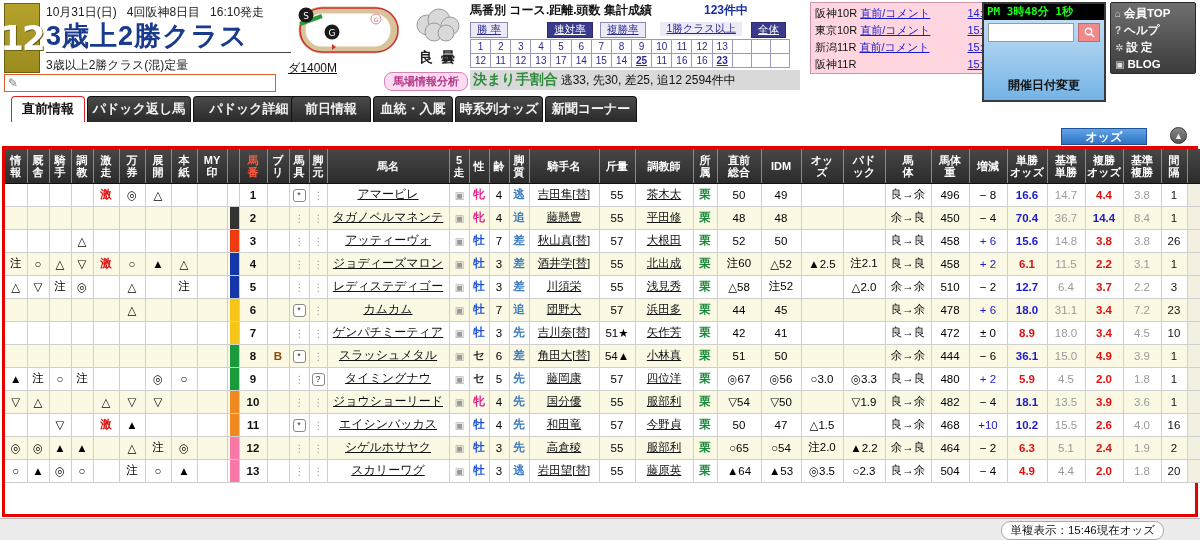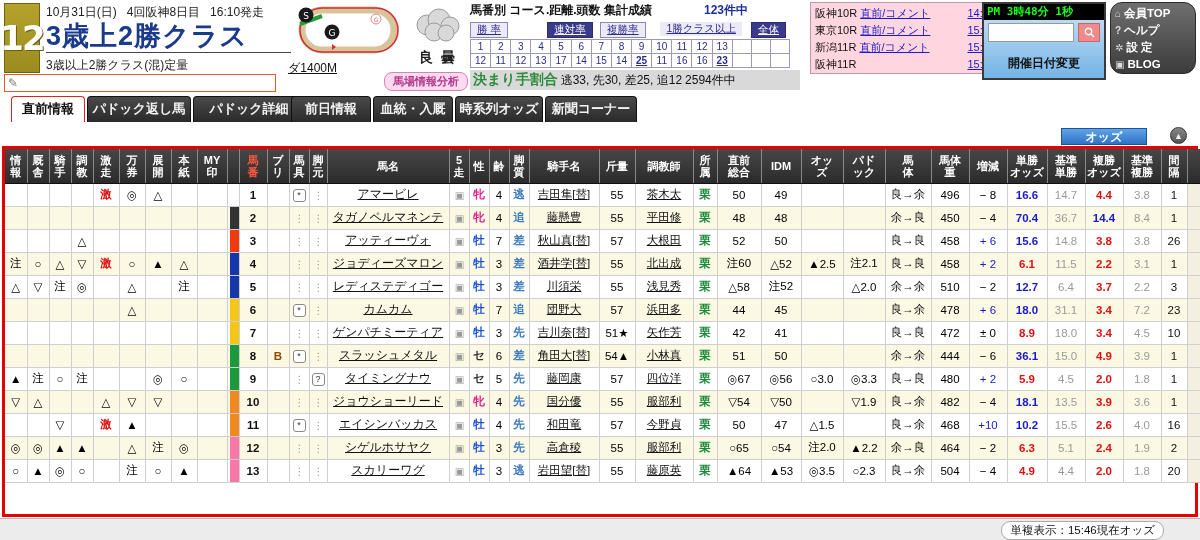--- a/index.html
+++ b/index.html
@@ -75,21 +75,21 @@
   .links-pink{
     position:absolute; left:810px; top:2px; width:190px; height:72px;
     background:#ffd6e0; border:1px solid #cc94a8; padding:2px 4px;
   }
   .links-pink .row{ font-size:11px; white-space:nowrap; line-height:17px; color:#111;}
   .links-pink a{ color:#1a1acc; text-decoration:underline; }
   .links-pink .tm{ float:right; color:#1a1acc; text-decoration:underline;}
 
   
   .clockbox{
-    position:absolute; left:982px; top:2px; width:124px; height:78px;
+    position:absolute; left:982px; top:2px; width:124px; height:100px;
     border:2px solid #3a3a3a; background:linear-gradient(#cfe4f7,#74b4e6);
   }
   .clock{
     height:16px; background:#000; color:#1aff1a; font-family:"DejaVu Sans Mono",monospace;
     font-size:11px; font-weight:bold; padding-left:3px; line-height:16px;
   }
   .searchrow{ position:relative; margin:3px 4px 0 4px; height:19px;}
   .searchrow input{
     width:86px; height:19px; border:1px solid #9a9a9a; font-size:11px; padding:0 2px;
   }
@@ -99,21 +99,21 @@
     color:#fff; font-size:11px;
   }
   .datebtn{
     position:absolute; left:0; right:0; bottom:6px; text-align:center;
     font-size:12px; font-weight:bold; color:#111;
   }
 
   
   .graymenu{
     position:absolute; left:1110px; top:2px; width:86px; height:72px;
-    background:linear-gradient(#6f6f6f,#3c3c3c); border:1px solid #2a2a2a; border-radius:12px;
+    background:linear-gradient(#6f6f6f,#3c3c3c); border:1px solid #2a2a2a; border-radius:2px;
     padding:2px 0 12px 4px;
   }
   .graymenu div{ color:#fff; font-size:11.5px; font-weight:bold; line-height:17px; white-space:nowrap;}
   .graymenu .ico{ color:#ddd; font-size:10px; margin-right:3px;}
 
   
   .tabstrip{ position:absolute; left:7px; top:96px; width:1200px; height:26px; }
   .tab{
     position:absolute; top:0; height:26px; line-height:24px; text-align:center;
     font-size:13px; font-weight:bold; color:#f2f2f2;

